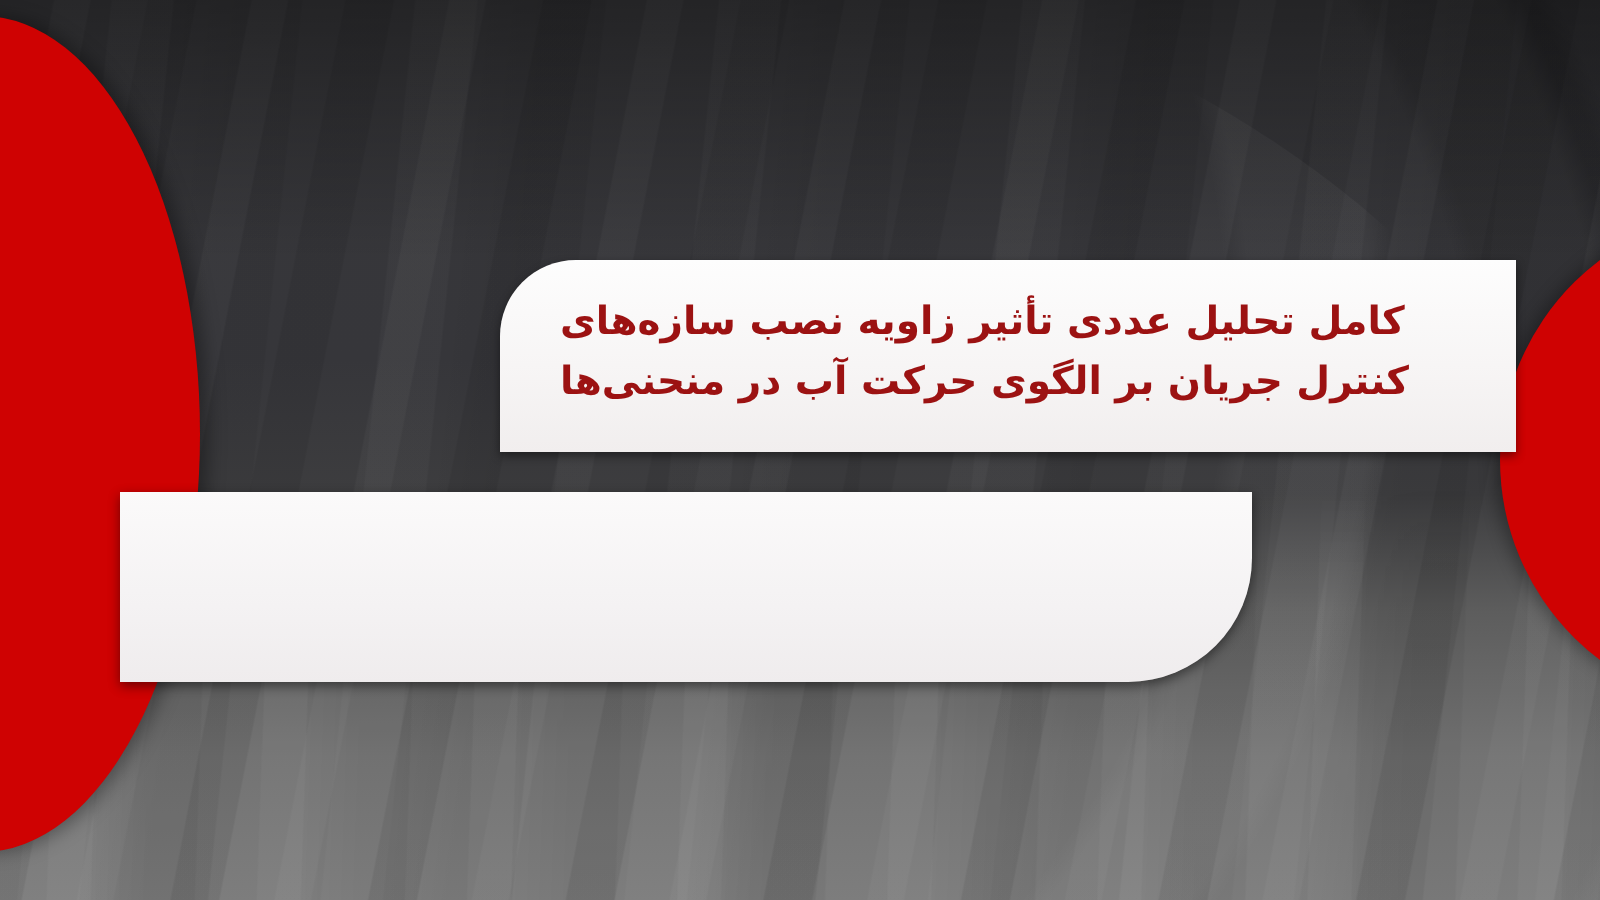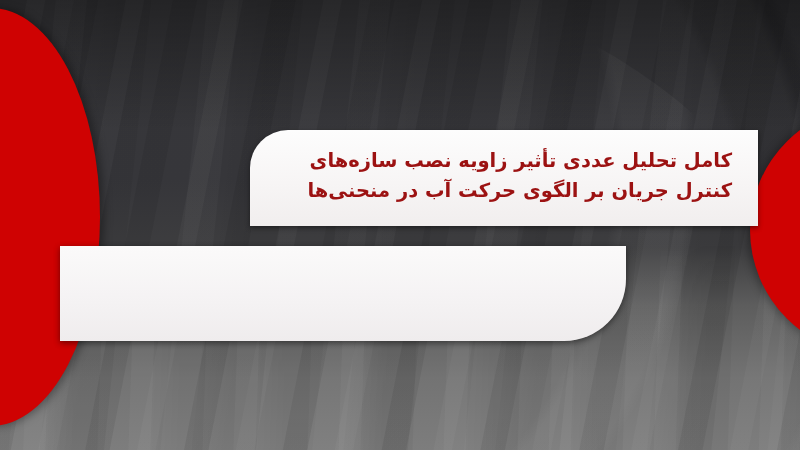--- a/index.html
+++ b/index.html
@@ -184,21 +184,21 @@
     box-sizing: border-box;
     padding: 4px 26px 8px 30px;
     z-index: 3;
   }
   .title-text {
     color: #9c1212;
     font-family: "DejaVu Sans", sans-serif;
     font-size: 19.5px;
     font-weight: 700;
     line-height: 1.52;
-    text-align: right;
+    text-align: left;
     direction: rtl;
     unicode-bidi: isolate;
     white-space: normal;
   }
 
   
   .content-plate {
     position: absolute;
     left: 60px;
     top: 246px;

